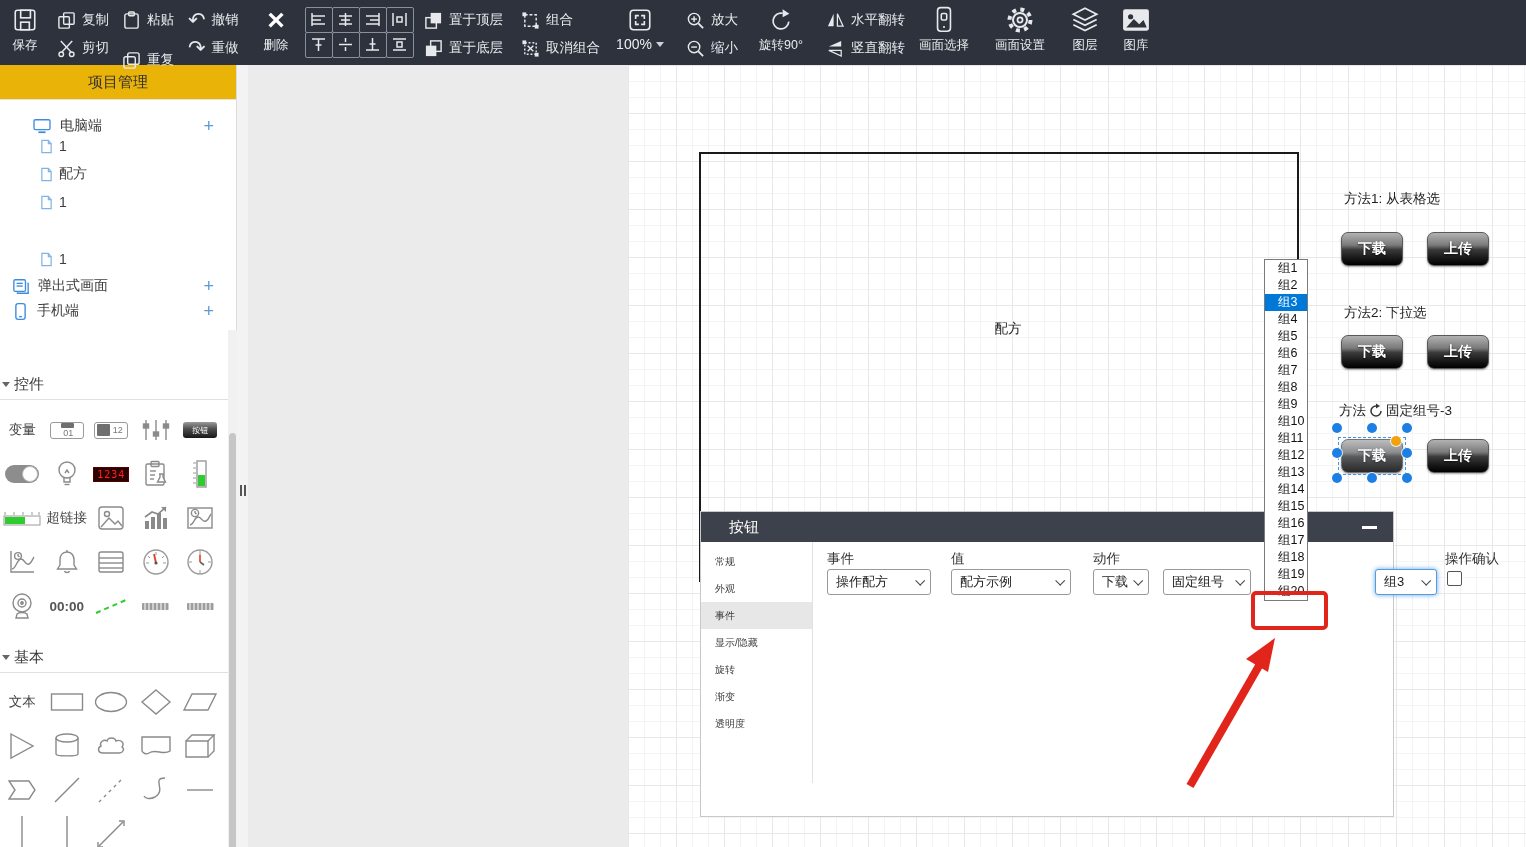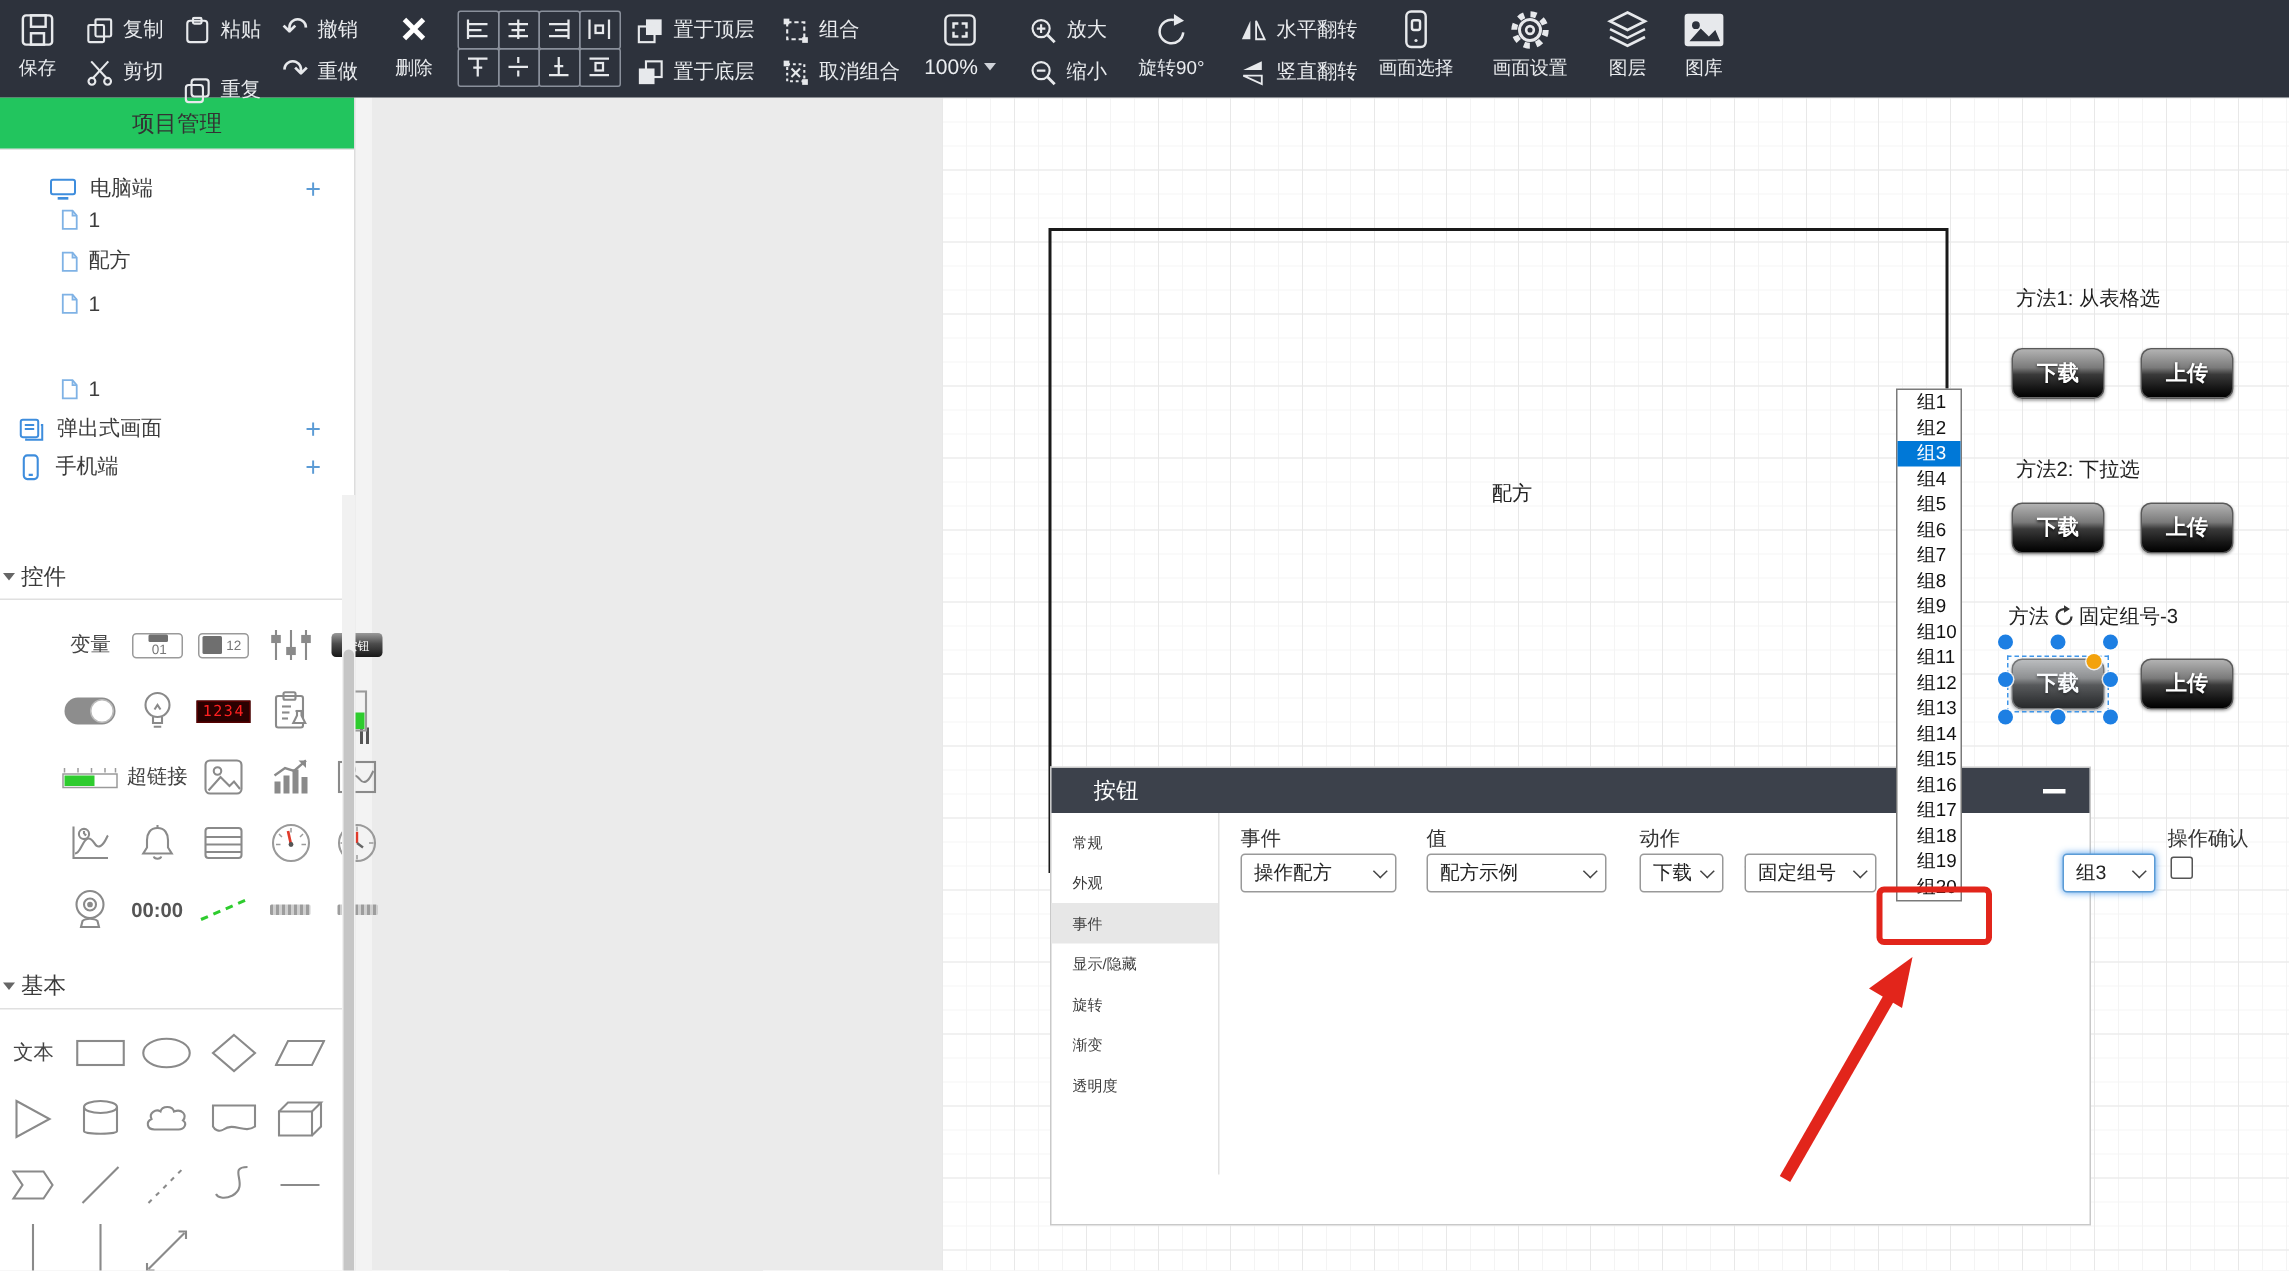--- a/index.html
+++ b/index.html
@@ -15,21 +15,21 @@
   .tbsvg { stroke:#e7e9ec; fill:none; stroke-width:1.5; }
   .xmark { font-size:30px; font-weight:bold; color:#fff; line-height:26px; }
   .uglyph { font-size:21px; line-height:20px; color:#e7e9ec; }
   .algrid { position:absolute; left:305px; top:7px; display:grid; grid-template-columns:repeat(4,27px); grid-template-rows:25px 25px; }
   .algrid .ab { border:1px solid #8a909b; display:flex; align-items:center; justify-content:center; margin:-0.5px; border-radius:2px; }
   .zoomtxt { font-size:14px; color:#eceef1; display:flex; align-items:center; gap:4px; justify-content:center; }
   .caret { width:0; height:0; border-left:4px solid transparent; border-right:4px solid transparent; border-top:5px solid #cfd3d9; display:inline-block; }
 
   
   .sidebar { position:absolute; left:0; top:65px; width:236px; height:782px; background:#fff; z-index:10; }
-  .projhdr { height:35px; background:#22c55e; border-bottom:1px solid #e3e3e3; display:flex; align-items:center; justify-content:center; font-size:15px; color:#333; }
+  .projhdr { height:35px; background:#eab308; border-bottom:1px solid #e3e3e3; display:flex; align-items:center; justify-content:center; font-size:15px; color:#333; }
   .trow { position:absolute; left:0; width:228px; height:26px; display:flex; align-items:center; font-size:14px; color:#3c3c3c; }
   .trow.sel { background:#dfe4ea; }
   .trow .plus { position:absolute; right:14px; color:#5b9bd5; font-size:18px; line-height:14px; }
   .blueic { stroke:#3e8ddd; fill:none; stroke-width:1.5; }
   .fileic { stroke:#7fb2e5; fill:none; stroke-width:1.3; }
   .secthdr { position:absolute; left:0; width:228px; height:30px; border-bottom:1px solid #e0e0e0; display:flex; align-items:center; font-size:15px; color:#3a3a3a; padding-left:14px; }
   .secthdr .tri { position:absolute; left:2px; width:0; height:0; border-left:4px solid transparent; border-right:4px solid transparent; border-top:5px solid #666; }
   .cgrid { position:absolute; left:0; width:224px; display:grid; grid-template-columns:repeat(5,44.5px); grid-auto-rows:44px; }
   .cell { display:flex; align-items:center; justify-content:center; color:#444; font-size:13.5px; }
   .gsvg { stroke:#8a8a8a; fill:none; stroke-width:1.4; }
@@ -402,21 +402,21 @@
         </svg>
       <span style="margin-left:10px;">手机端</span>
       <span class="plus">+</span>
     </div>
 
     <div class="secthdr" style="top:305px;">
       <span class="tri"></span>
       <span>控件</span>
     </div>
 
-    <div class="cgrid" style="top:343px;padding-left:38px;">
+    <div class="cgrid" style="top:343px;">
 
       <div class="cell">变量</div>
       <div class="cell">
         <div style="width:34px;height:17px;border:1.5px solid #9a9a9a;border-radius:3px;display:flex;align-items:center;flex-direction:column;">
           <div style="width:13px;height:12px;background:#6f6f6f;margin-left:1.5px;border-radius:1px;"></div>
           <span style="font-size:9px;color:#777;margin-left:3px;">01</span>
         </div>
       </div>
       <div class="cell">
         <div style="width:34px;height:17px;border:1.5px solid #9a9a9a;border-radius:3px;display:flex;align-items:center;">

